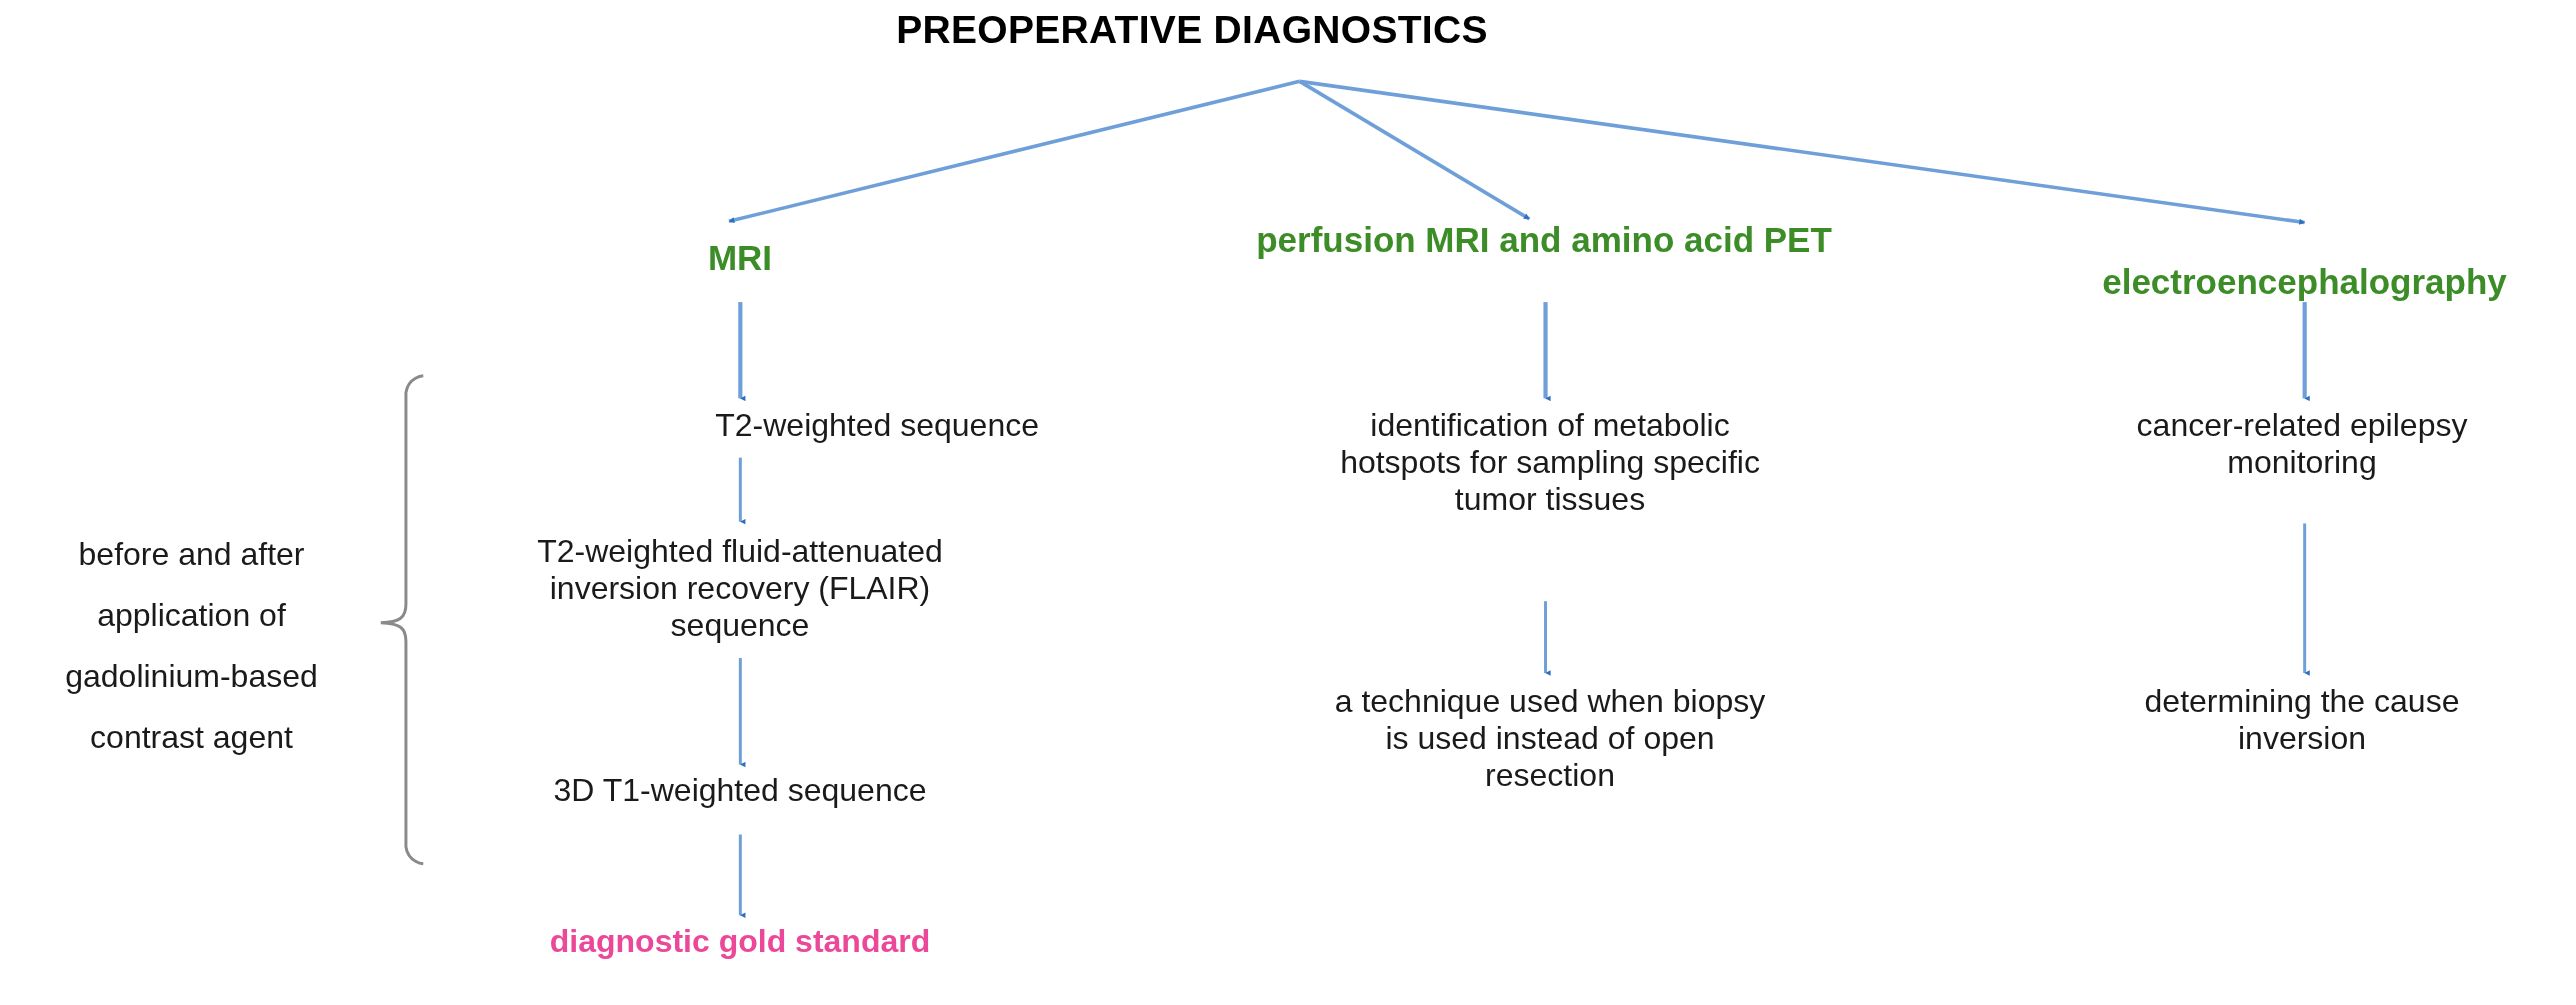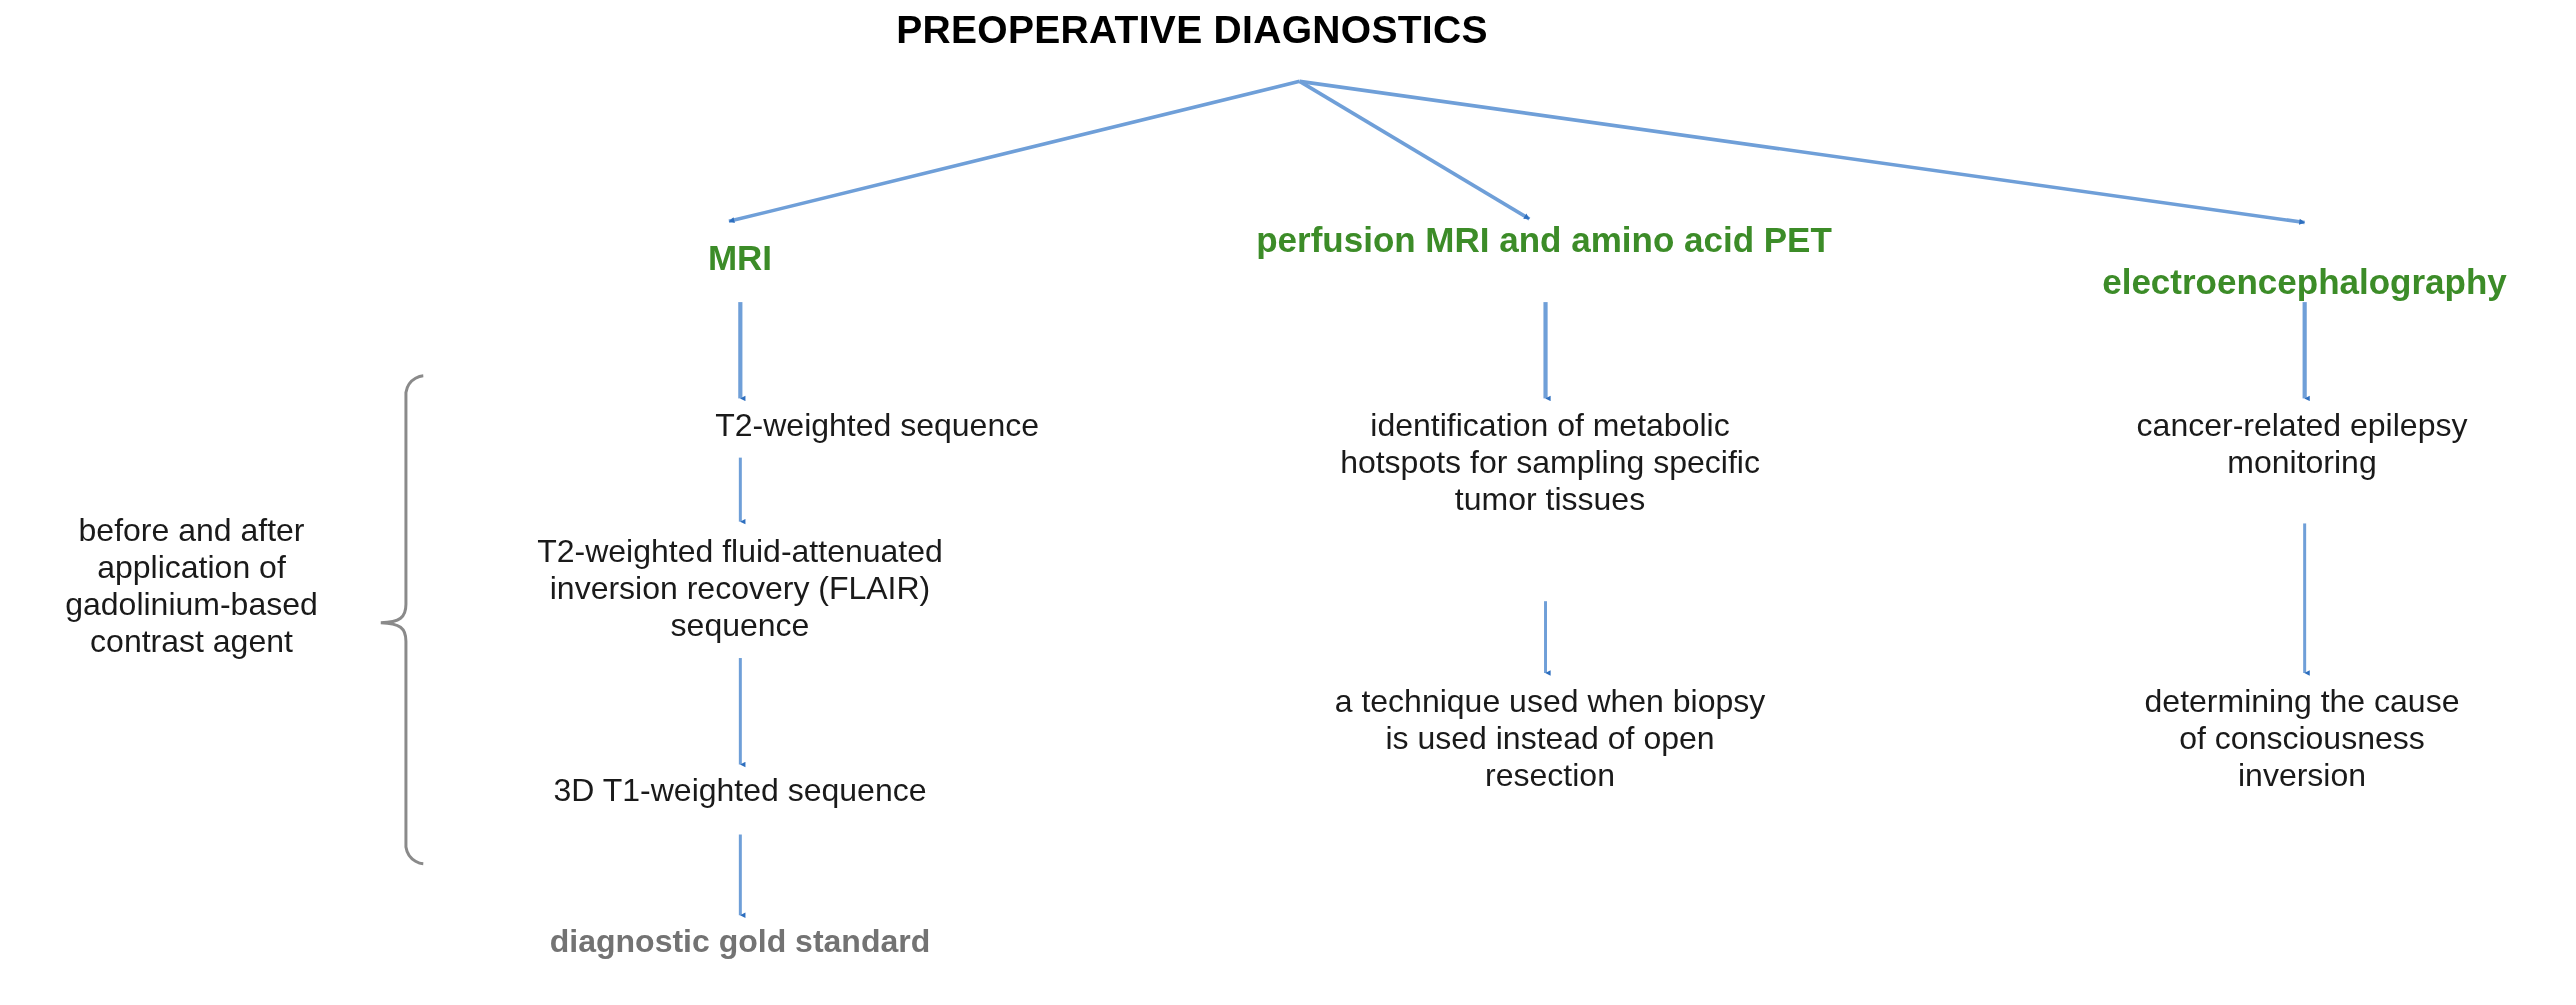--- a/index.html
+++ b/index.html
@@ -56,29 +56,29 @@
     text-align: center;
   }
   .node-text .ln { display: block; white-space: nowrap; }
 
   
   #node-t2               { left: 441px;  top: 407px;  width: 598px; text-align: right; }
   #node-flair            { left: 411px;  top: 533px;  width: 658px; }
   #node-t1               { left: 441px;  top: 772px; width: 598px; }
   #node-gold {
     left: 441px; top: 923px; width: 598px;
-    font-size: 32px; font-weight: bold; color: #737373; text-align: center;
+    font-size: 32px; font-weight: bold; color: #ec4899; text-align: center;
     white-space: nowrap;
   }
   
   #node-contrast {
     left: 6px; top: 512px; width: 371px;
     font-size: 32px; line-height: 37px; color: #1a1a1a; text-align: center;
   }
-  #node-contrast .ln { display: block; white-space: nowrap; }
+  #node-contrast .ln { display: block; white-space: nowrap; margin-top: 24px; }
 
   
   #node-hotspots  { left: 1191px; top: 407px;  width: 718px; }
   #node-biopsy    { left: 1191px; top: 683px; width: 718px; }
 
   
   #node-epilepsy  { left: 2028px; top: 407px;  width: 548px; }
   #node-disorders { left: 2028px; top: 683px; width: 548px; }
 
   
@@ -177,18 +177,17 @@
     <span class="ln">resection</span>
   </div>
 
   <div class="abs node-text" id="node-epilepsy">
     <span class="ln">cancer-related epilepsy</span>
     <span class="ln">monitoring</span>
   </div>
 
   <div class="abs node-text" id="node-disorders">
     <span class="ln">determining the cause</span>
-    <span class="ln">of consciousness</span>
     <span class="ln">inversion</span>
   </div>
 
 </div>
 
 
 </body></html>

